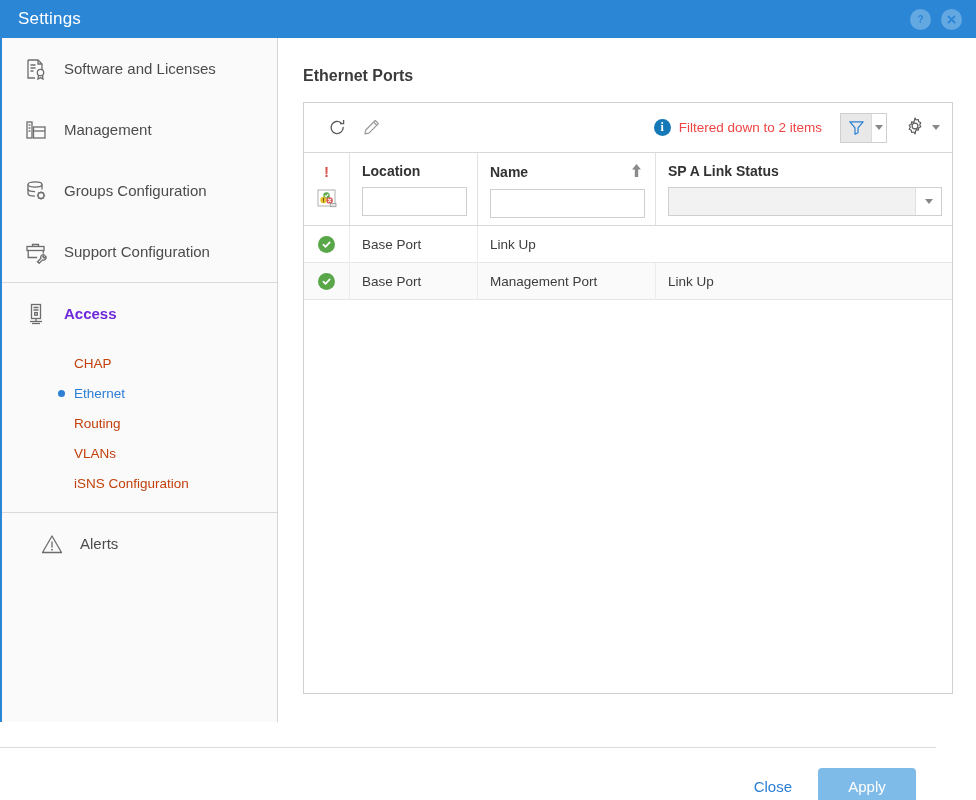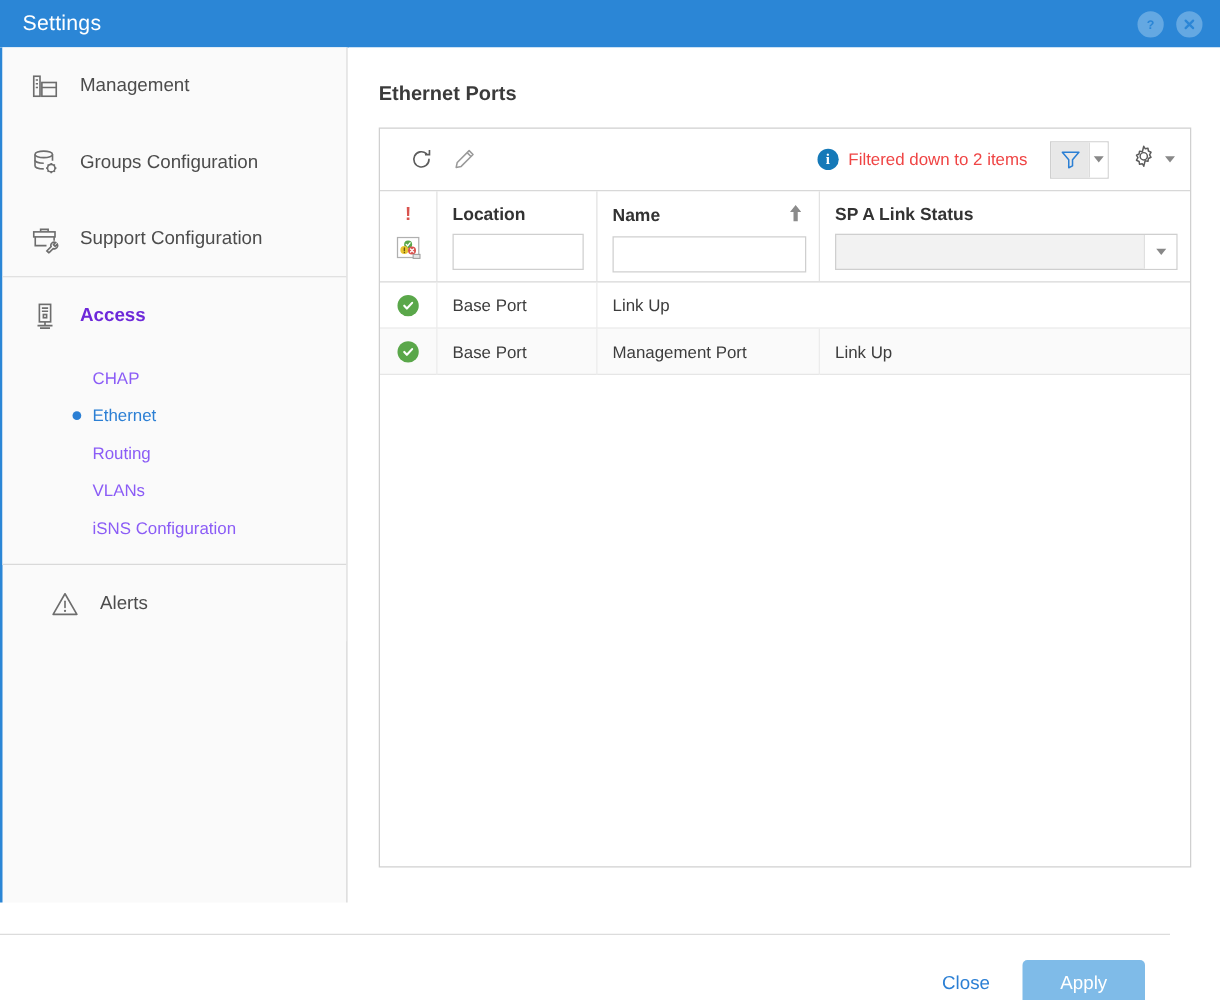--- a/index.html
+++ b/index.html
@@ -72,21 +72,21 @@
     font-size: 15px;
     color: #4c4c4c;
   }
   .side-item.active .lbl { font-weight: bold; color: #6d28d9; }
   .subitems { padding: 4px 0 14px 0; }
   .sub-item {
     display: flex; align-items: center;
     height: 30px;
     padding-left: 56px;
     font-size: 13.5px;
-    color: #8b5cf6;
+    color: #c2410c;
     cursor: pointer;
     position: relative;
   }
   .sub-item .bullet {
     position: absolute; left: 54px;
     width: 7px; height: 7px; border-radius: 50%;
     background: transparent;
   }
   .sub-item.selected { color: #2b7fd4; padding-left: 72px; }
   .sub-item.selected .bullet { background: #2b7fd4; left: 56px; }
@@ -281,20 +281,33 @@
             <path d="M3.5 3.5 L9.5 9.5 M9.5 3.5 L3.5 9.5" stroke="#2b86d6" stroke-width="1.8" stroke-linecap="round"></path>
           </svg>
       </div>
     </div>
   </div>
 
   <div class="sidebar">
 
     <div class="side-group">
 
+      <div class="side-item">
+        <span class="ico">
+          <svg width="24" height="24" viewBox="0 0 24 24" fill="none" stroke="#6d6d6d" stroke-width="1.3">
+            <path d="M4 3 h10 l4 4 v6"></path>
+              <path d="M4 3 v18 h7"></path>
+              <path d="M14 3 v4 h4"></path>
+            <path d="M6.5 8 h5 M6.5 11 h5 M6.5 14 h3"></path>
+            <circle cx="16.5" cy="15.5" r="3.2"></circle>
+            <path d="M14.6 18.2 L14 22 l2.5-1.4 L19 22 l-.6-3.8"></path>
+          </svg>
+        </span>
+        <span class="lbl">Software and Licenses</span>
+      </div>
 
 
       <div class="side-item">
         <span class="ico">
           <svg width="24" height="24" viewBox="0 0 24 24" fill="none" stroke="#6d6d6d" stroke-width="1.3">
             <rect x="3" y="4" width="5" height="16"></rect>
             <path d="M4.6 7 h1.8 M4.6 10 h1.8 M4.6 13 h1.8"></path>
             <rect x="9.5" y="9" width="11.5" height="11"></rect>
             <path d="M9.5 13 h11.5"></path>
           </svg>

